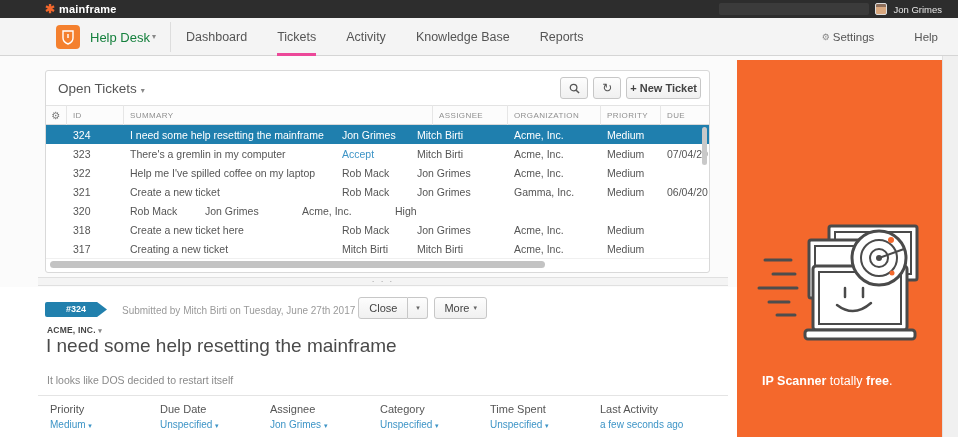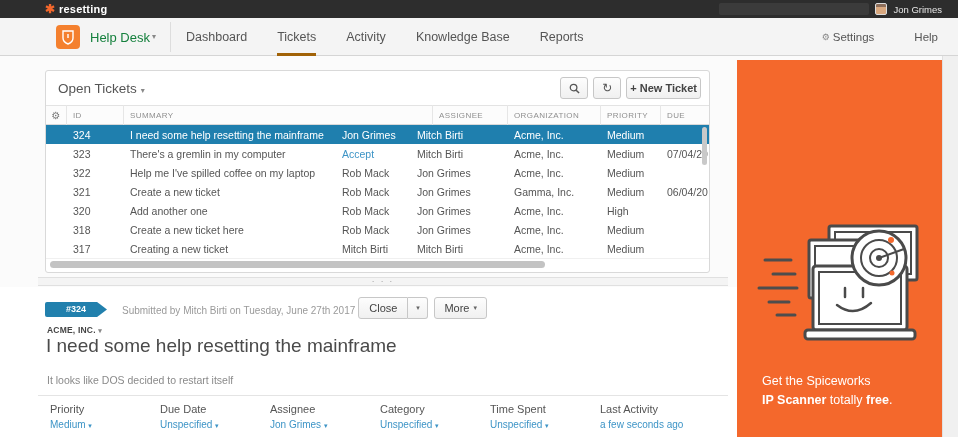--- a/index.html
+++ b/index.html
@@ -17,21 +17,21 @@
   .topbar-user { color:#e6e6e6; font-size:9.5px; }
 
   
   .navbar { position:absolute; top:18px; left:0; width:958px; height:38px; background:#f4f4f4; border-bottom:1px solid #d5d5d5; }
   .app-icon { position:absolute; left:56px; top:7px; width:24px; height:24px; background:#f4802e; border-radius:4px; display:flex; align-items:center; justify-content:center; }
   .app-name { position:absolute; left:90px; top:12px; font-size:13px; color:#15803d; }
   .app-caret { position:absolute; left:152px; top:14px; font-size:8px; color:#888; }
   .nav-divider { position:absolute; left:170px; top:4px; height:30px; border-left:1px solid #ddd; }
   .nav-items { position:absolute; left:186px; top:0; height:38px; display:flex; gap:30px; align-items:center; }
   .nav-item { font-size:12.5px; color:#555; height:38px; display:flex; align-items:center; cursor:pointer; }
-  .nav-item.active { border-bottom:3px solid #a16207; padding-top:3px; }
+  .nav-item.active { border-bottom:3px solid #ec4899; padding-top:3px; }
   .nav-right { position:absolute; right:20px; top:0; height:38px; display:flex; gap:40px; align-items:center; }
   .nav-right .nav-item { font-size:11.5px; }
   .mini-gear { font-size:9px; color:#888; margin-right:3px; }
 
   
   .card { position:absolute; left:45px; top:70px; width:665px; height:203px; background:#fff; border:1px solid #d9d9d9; border-radius:3px; }
   .card-header { height:34px; display:flex; align-items:center; padding:0 8px 0 12px; }
   .card-title { font-size:13.5px; color:#555; }
   .card-title .caret { font-size:8px; color:#888; margin-left:4px; }
   .card-actions { margin-left:auto; display:flex; gap:5px; }
@@ -96,21 +96,21 @@
   .right-strip { position:absolute; left:942px; top:56px; width:16px; height:381px; background:#f0f0f0; border-left:1px solid #e0e0e0; }
 </style>
 </head>
 <body>
 
 <div class="stage">
 
   <div class="topbar">
     <div class="logo">
       <span class="logo-mark">✱</span>
-      <span class="logo-text">resetting</span>
+      <span class="logo-text">mainframe</span>
     </div>
     <div class="topbar-right">
       <input class="topbar-search" style="">
       <span class="avatar"></span>
       <span class="topbar-user">Jon Grimes</span>
     </div>
   </div>
 
   <div class="navbar">
     <div class="app-icon">
@@ -206,21 +206,20 @@
       <span class="td col-summary">Create a new ticket</span>
       <span class="td col-assignee">Rob Mack</span>
       <span class="td col-creator">Jon Grimes</span>
       <span class="td col-org">Gamma, Inc.</span>
       <span class="td col-priority">Medium</span>
       <span class="td col-due">06/04/20</span>
     </div>
         <div class="trow">
       <span class="td col-gear" style="flex:none;"><span class="dot show"></span></span>
       <span class="td col-id">320</span>
-      <span class="td col-summary">Add another one</span>
       <span class="td col-assignee">Rob Mack</span>
       <span class="td col-creator">Jon Grimes</span>
       <span class="td col-org">Acme, Inc.</span>
       <span class="td col-priority">High</span>
       <span class="td col-due"></span>
     </div>
         <div class="trow">
       <span class="td col-gear" style="flex:none;"><span class="dot"></span></span>
       <span class="td col-id">318</span>
       <span class="td col-summary">Create a new ticket here</span>
@@ -348,19 +347,18 @@
       <circle cx="128" cy="40" r="27" fill="#fff" stroke="#4a4a4a" stroke-width="3"></circle>
       <circle cx="128" cy="40" r="18" fill="none" stroke="#4a4a4a" stroke-width="2"></circle>
       <circle cx="128" cy="40" r="9" fill="none" stroke="#4a4a4a" stroke-width="2"></circle>
       <circle cx="128" cy="40" r="3" fill="#4a4a4a"></circle>
       <line x1="128" y1="40" x2="153" y2="31" stroke="#4a4a4a" stroke-width="2"></line>
       <circle cx="140" cy="22" r="3" fill="#f4682c"></circle>
       <circle cx="141" cy="55" r="2.5" fill="#f4682c"></circle>
     </svg>
 
     <div class="ad-cta">
-      <div>Get the Spiceworks</div>
       <div><span class="bold">IP Scanner</span><span> totally </span><span class="bold">free</span><span>.</span></div>
     </div>
   </div>
 
   <div class="right-strip"></div>
 </div>
 
 </body></html>

